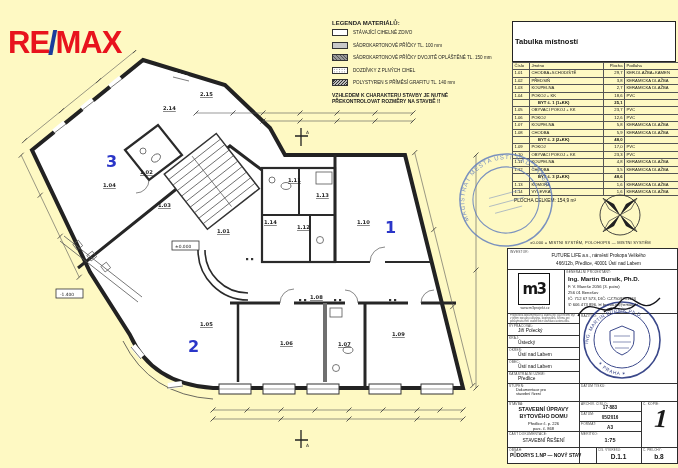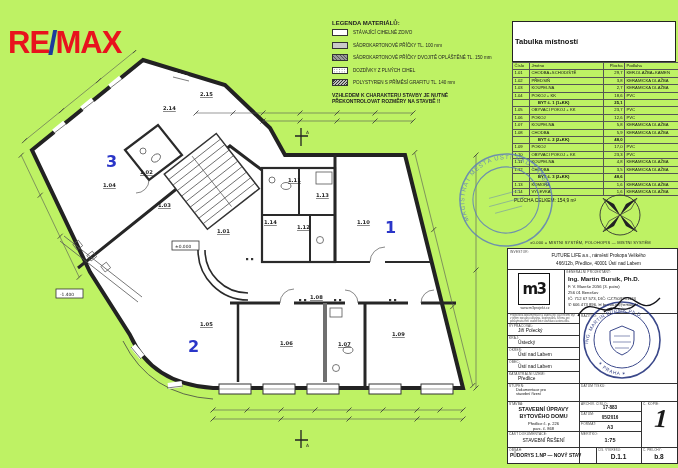--- a/index.html
+++ b/index.html
@@ -1,16 +1,16 @@
 <!DOCTYPE html>
 <html><head>
 <meta charset="utf-8">
 <style>
   html,body{margin:0;padding:0;background:#e8e8e8;font-family:"Liberation Sans",sans-serif;}
-  .sheet{position:relative;width:678px;height:468px;background:#bef264;overflow:hidden;
+  .sheet{position:relative;width:678px;height:468px;background:#fef9c3;overflow:hidden;
          -webkit-font-smoothing:antialiased;}
   .abs{position:absolute;}
   
   .remax{left:8px;top:22px;font-weight:bold;font-size:31px;letter-spacing:-1px;color:#e8131d;
          font-family:"Liberation Sans",sans-serif;}
   .remax .slash{color:#1b3c9c;font-size:34px;font-weight:bold;position:relative;top:1px;margin:0 -1px;}
   
   .legend{left:332px;top:20px;width:178px;color:#222;}
   .legend .lg-title{font-size:6px;font-weight:bold;margin-bottom:3px;}
   .lg-item{display:flex;align-items:center;margin-bottom:5.5px;}

